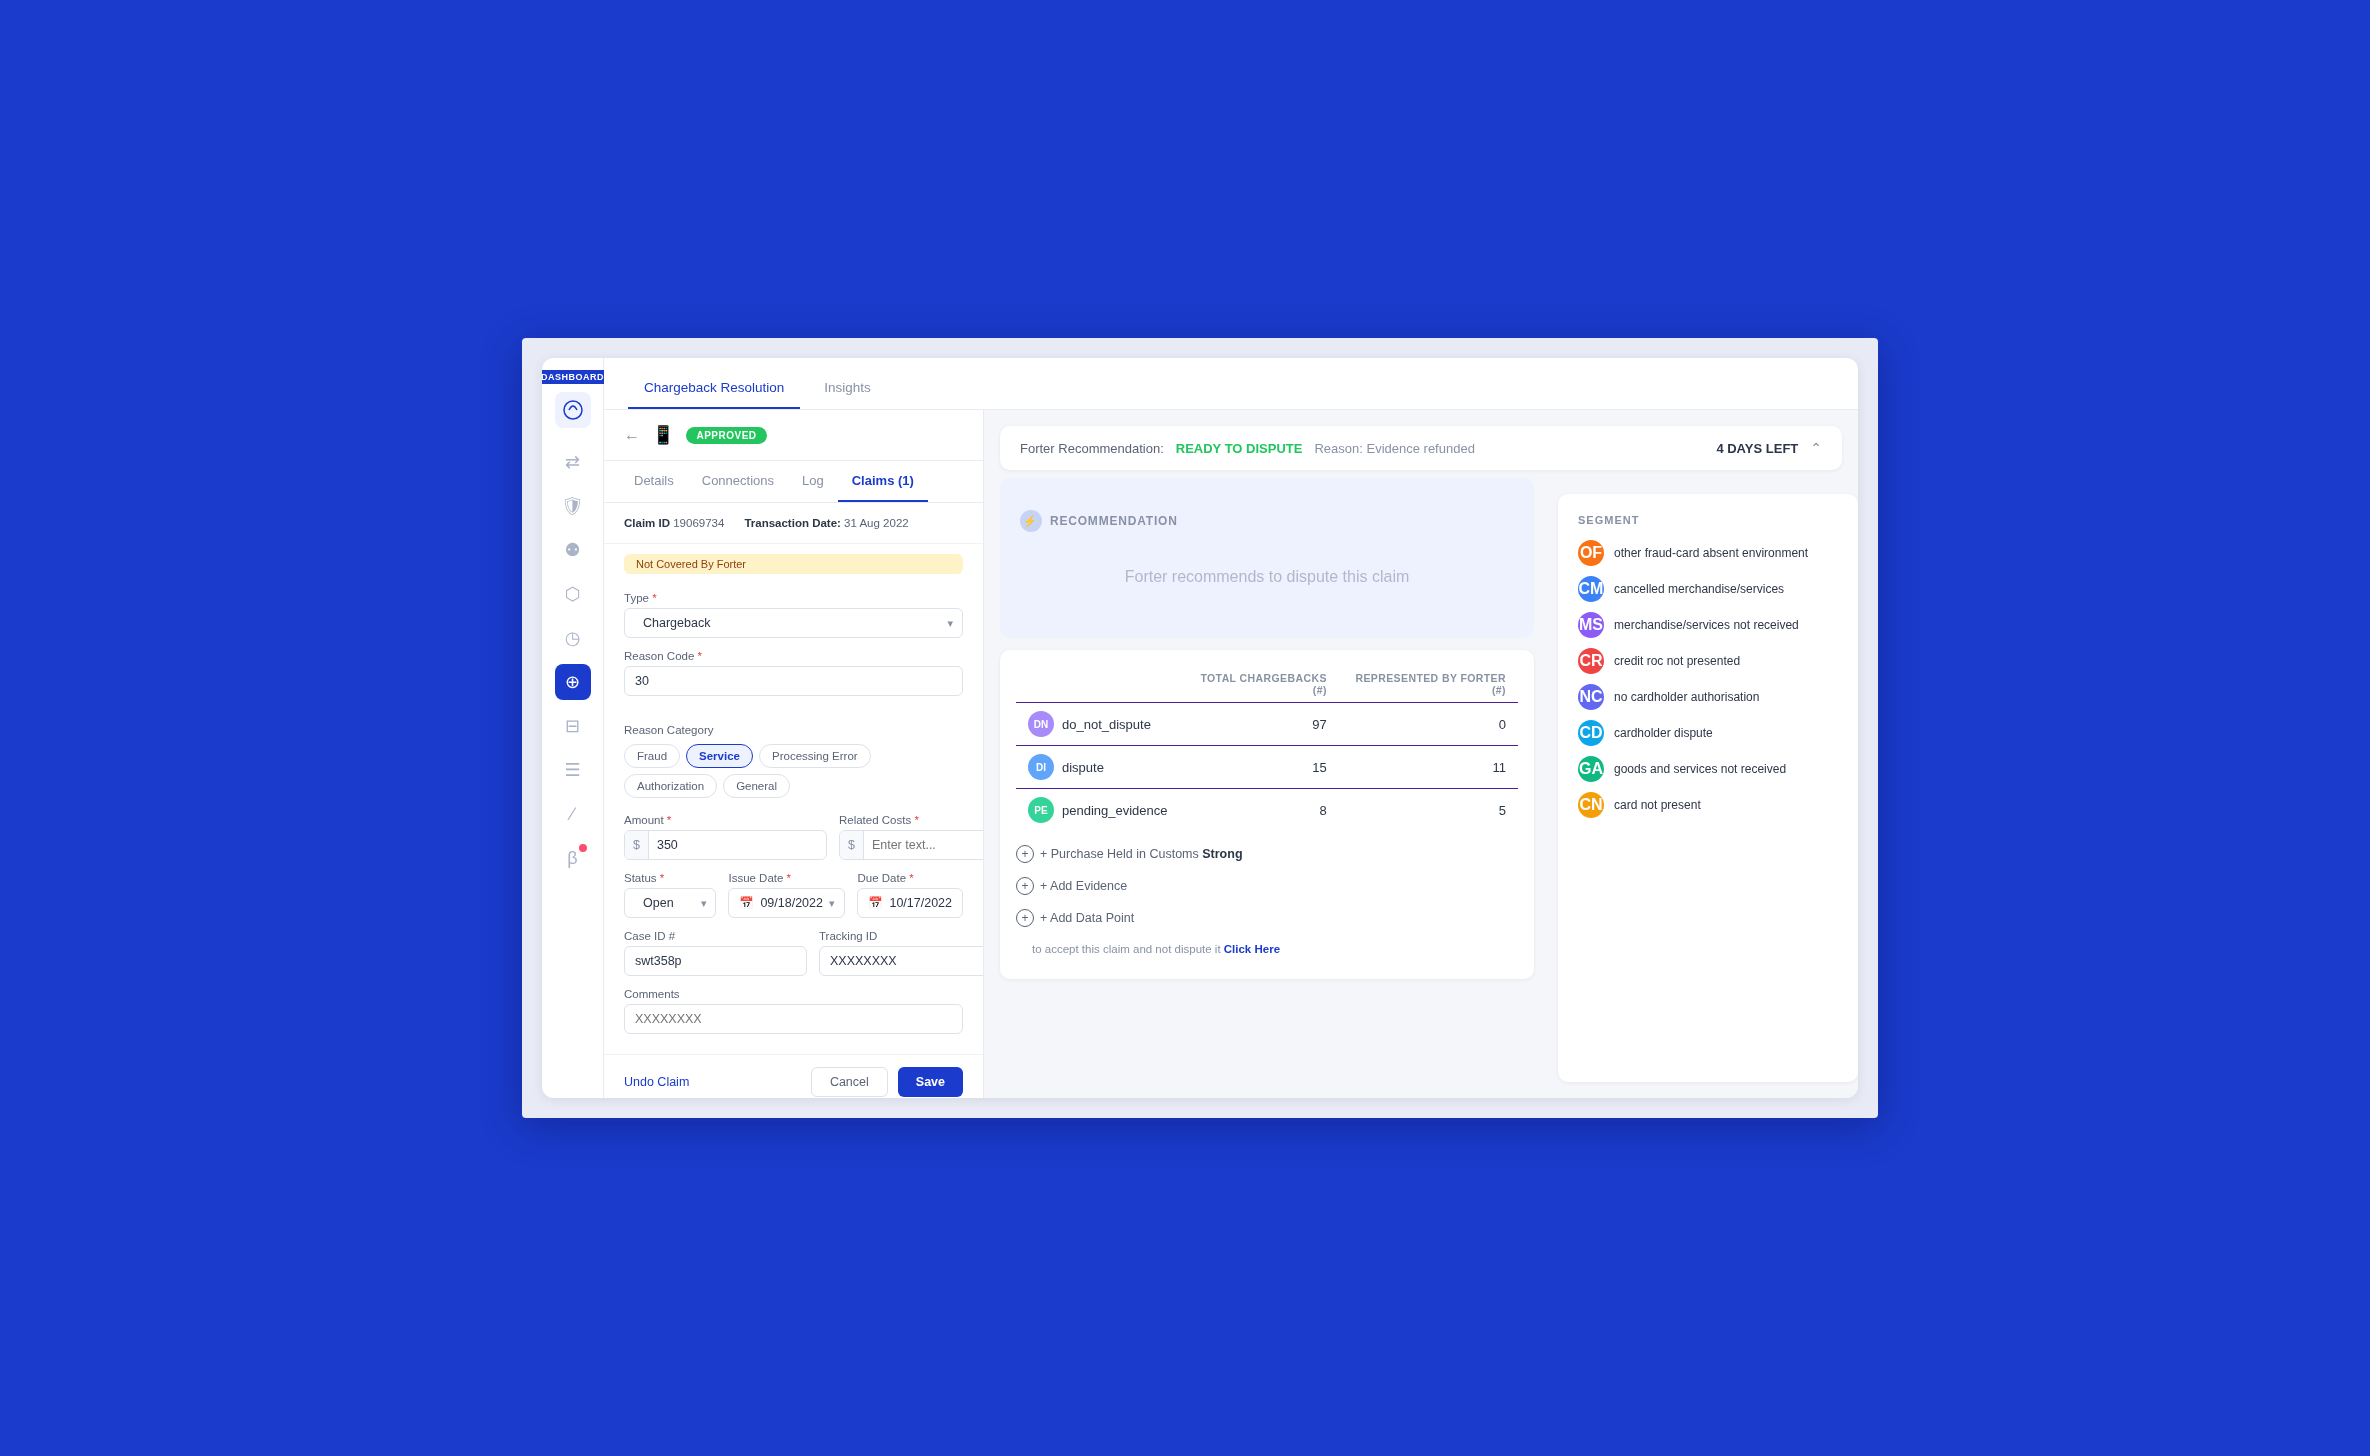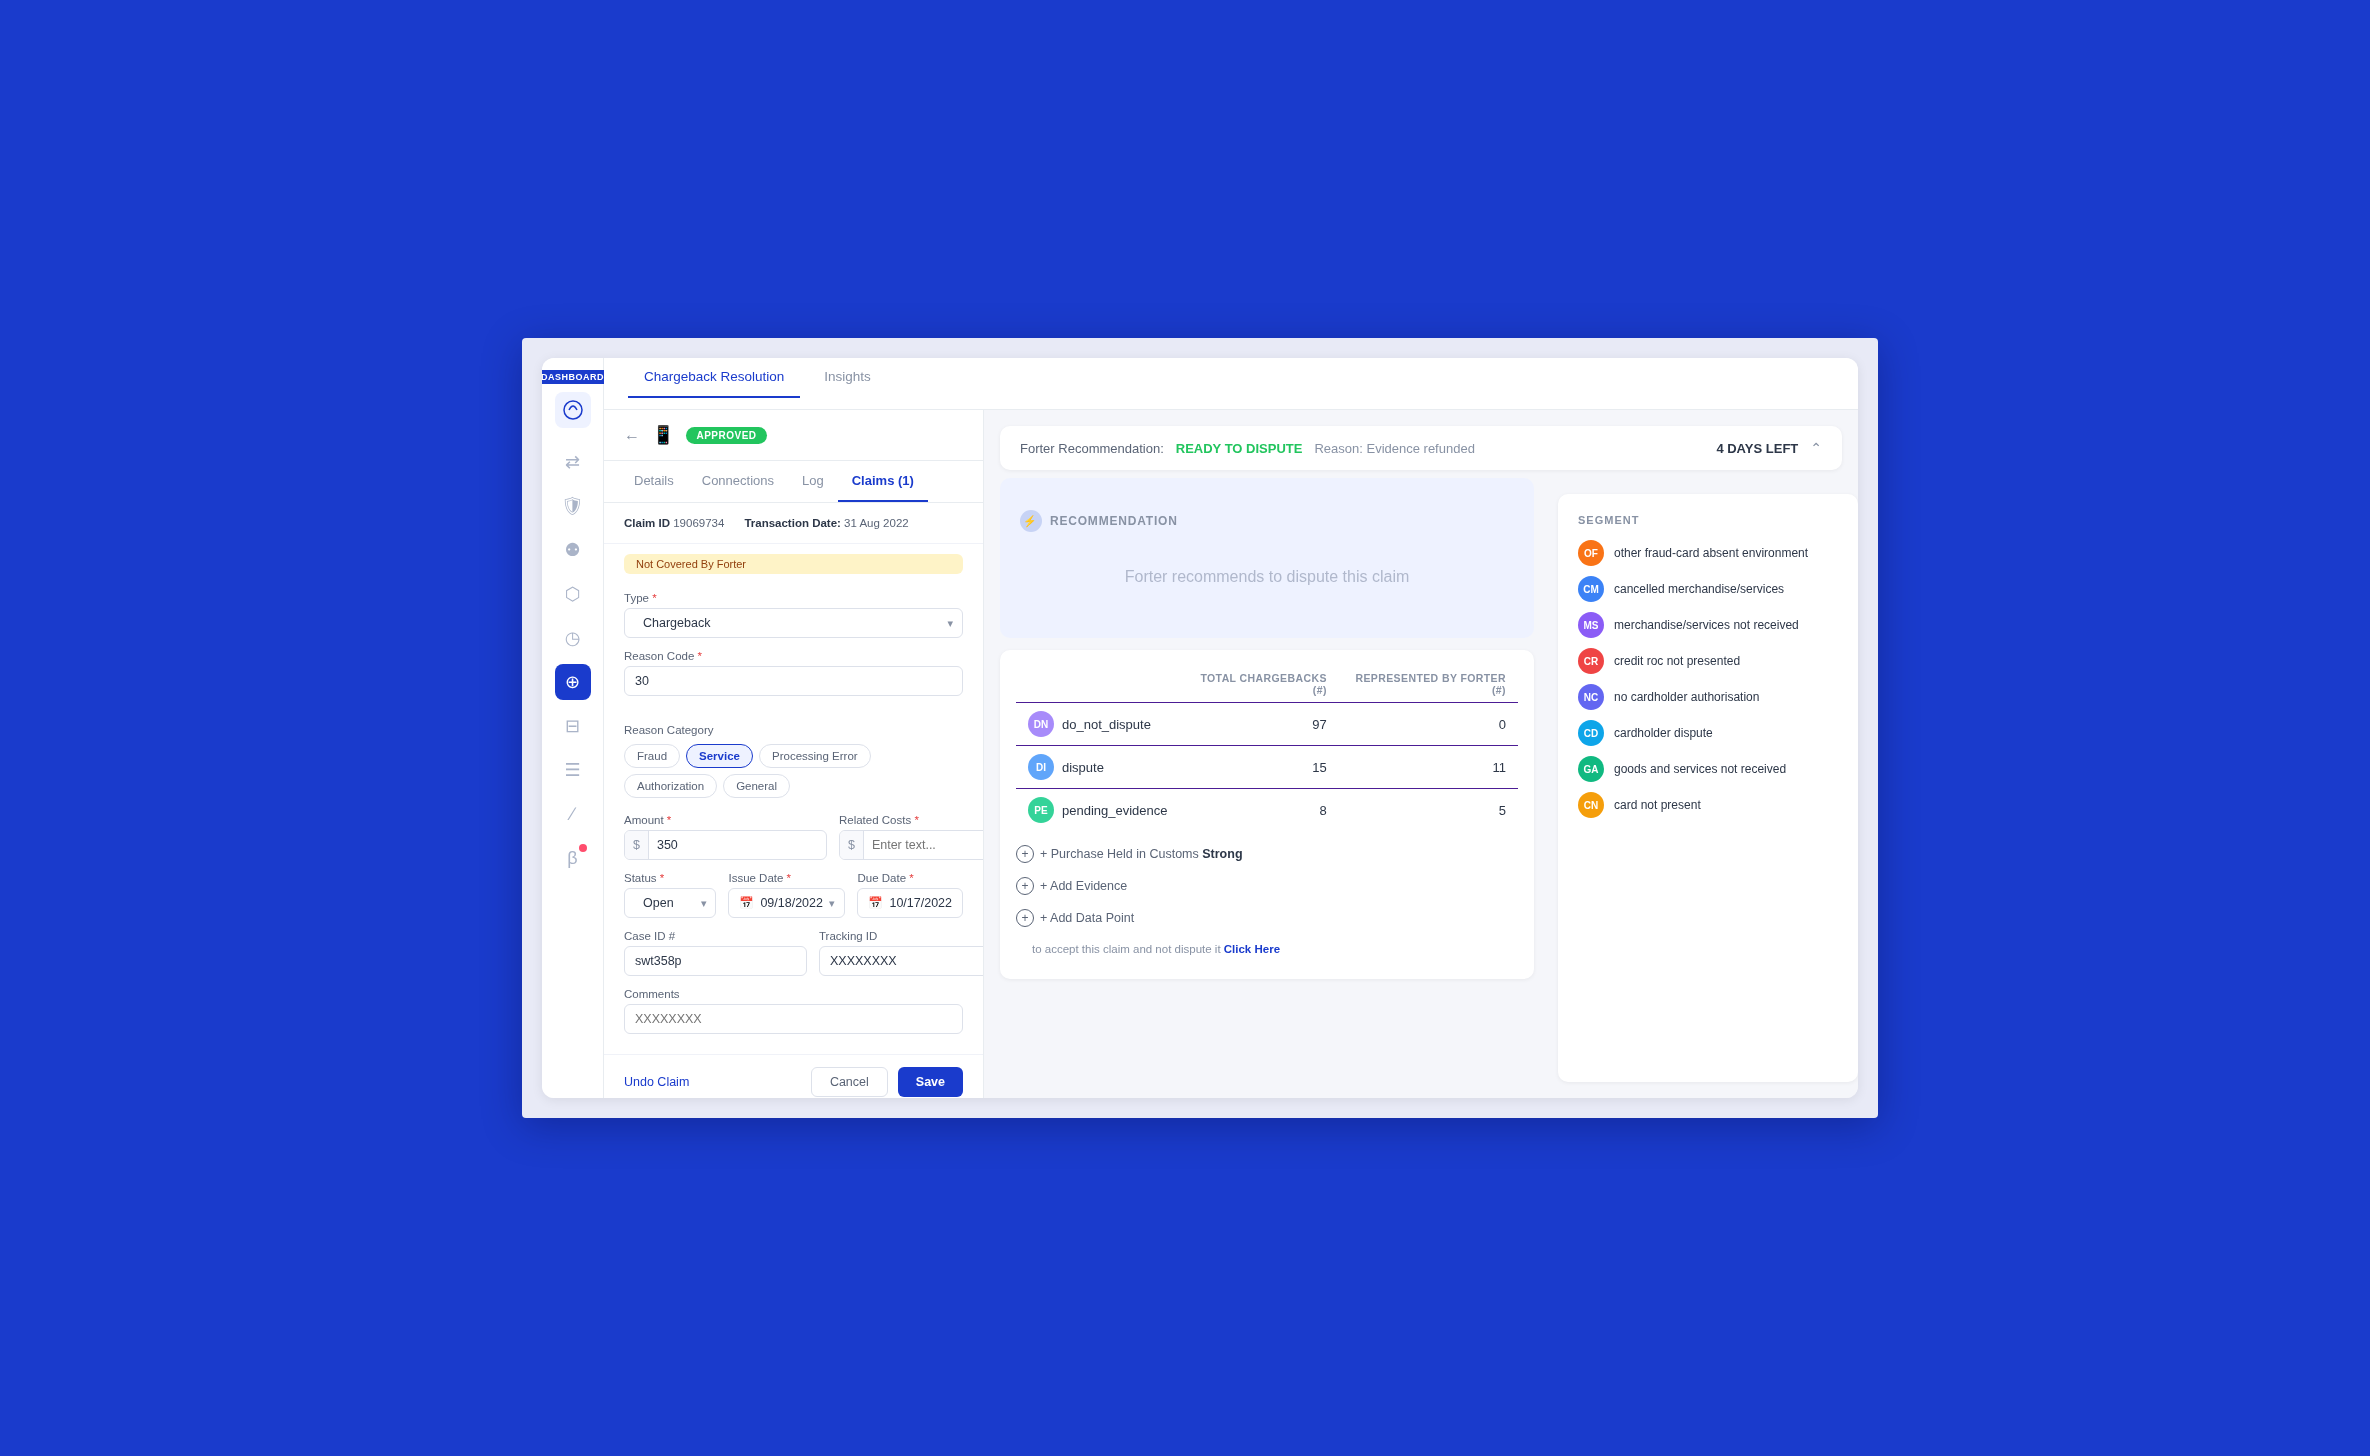--- a/index.html
+++ b/index.html
@@ -73,21 +73,21 @@
     .main-content {
       flex: 1;
       display: flex;
       flex-direction: column;
       overflow: hidden;
     }
     
     .top-nav {
       background: #ffffff;
       border-bottom: 1px solid #e8ecf0;
-      padding: 11px 24px;
+      padding: 0 24px;
       display: flex;
       align-items: flex-end;
       height: 52px;
     }
     .tab-item {
       padding: 14px 16px 12px;
       font-size: 13.5px;
       color: #8892a4;
       cursor: pointer;
       border-bottom: 2px solid transparent;
@@ -487,21 +487,21 @@
       display: flex;
       align-items: center;
       gap: 10px;
     }
     .seg-badge {
       width: 26px; height: 26px;
       border-radius: 50%;
       display: flex;
       align-items: center;
       justify-content: center;
-      font-size: 10px;
+      font-size: 16px;
       font-weight: 700;
       color: #fff;
       flex-shrink: 0;
     }
     .seg-of { background: #f97316; }
     .seg-cm { background: #3b82f6; }
     .seg-ms { background: #8b5cf6; }
     .seg-cr { background: #ef4444; }
     .seg-nc { background: #6366f1; }
     .seg-cd { background: #0ea5e9; }

